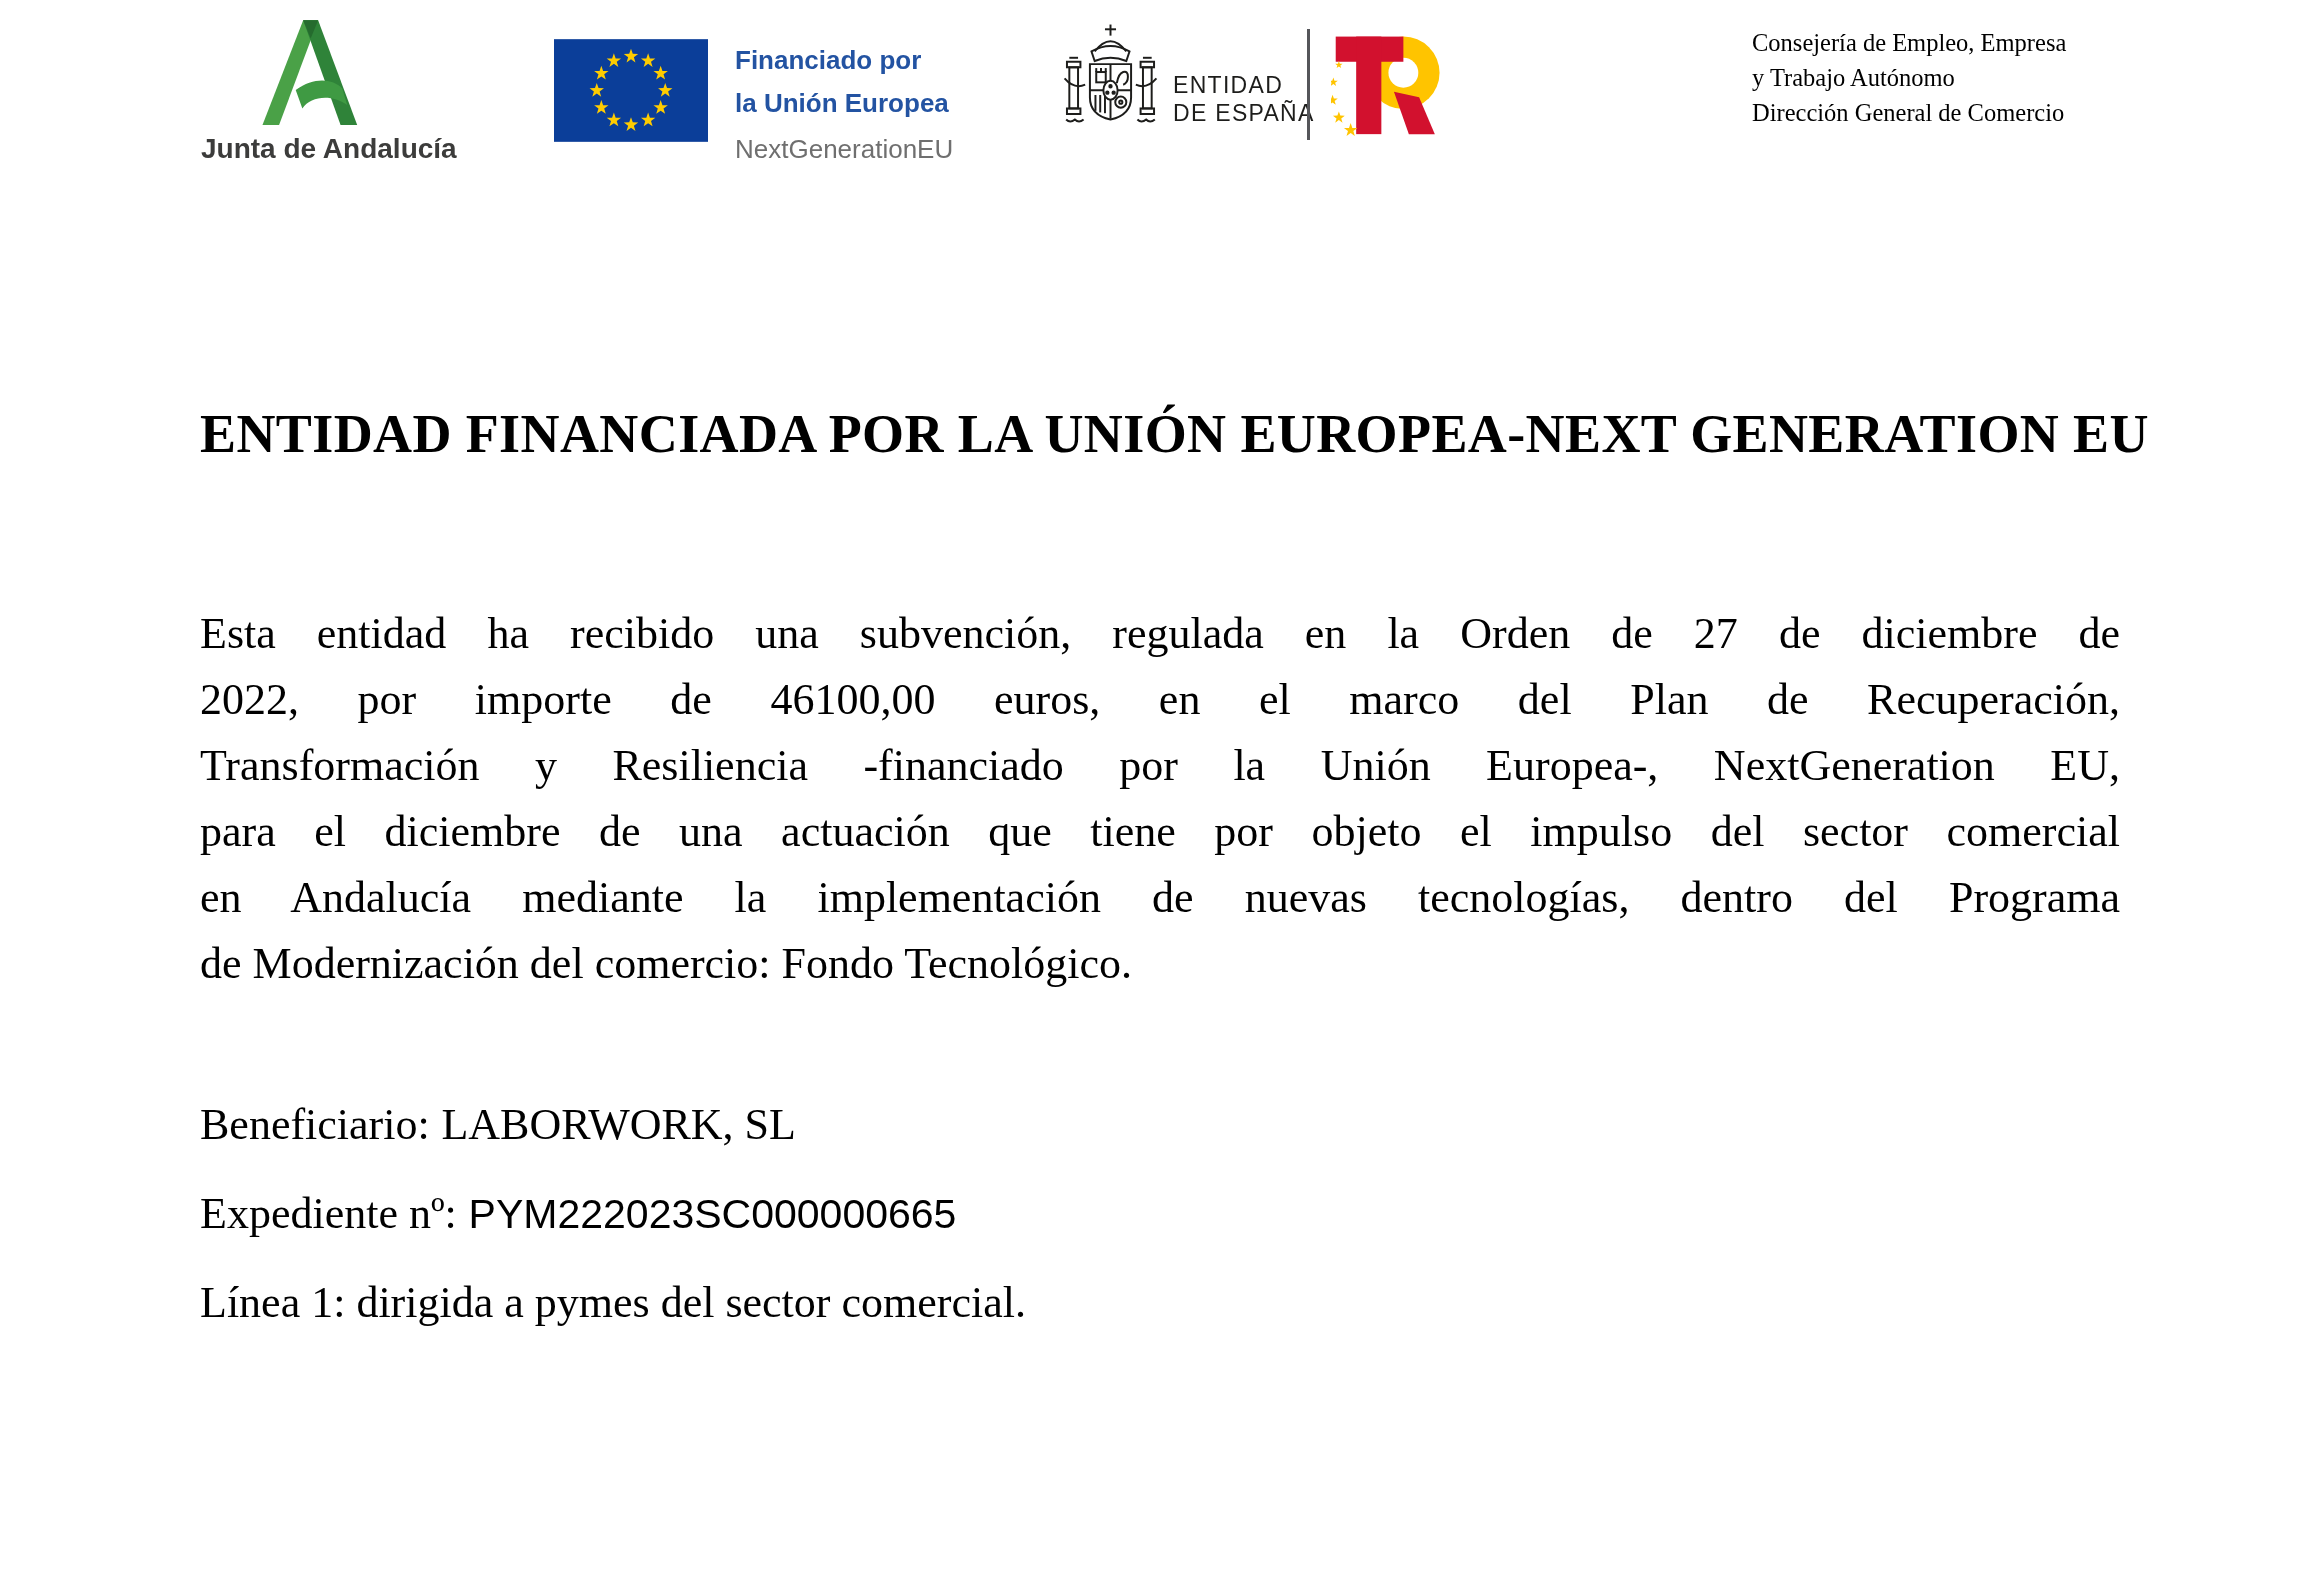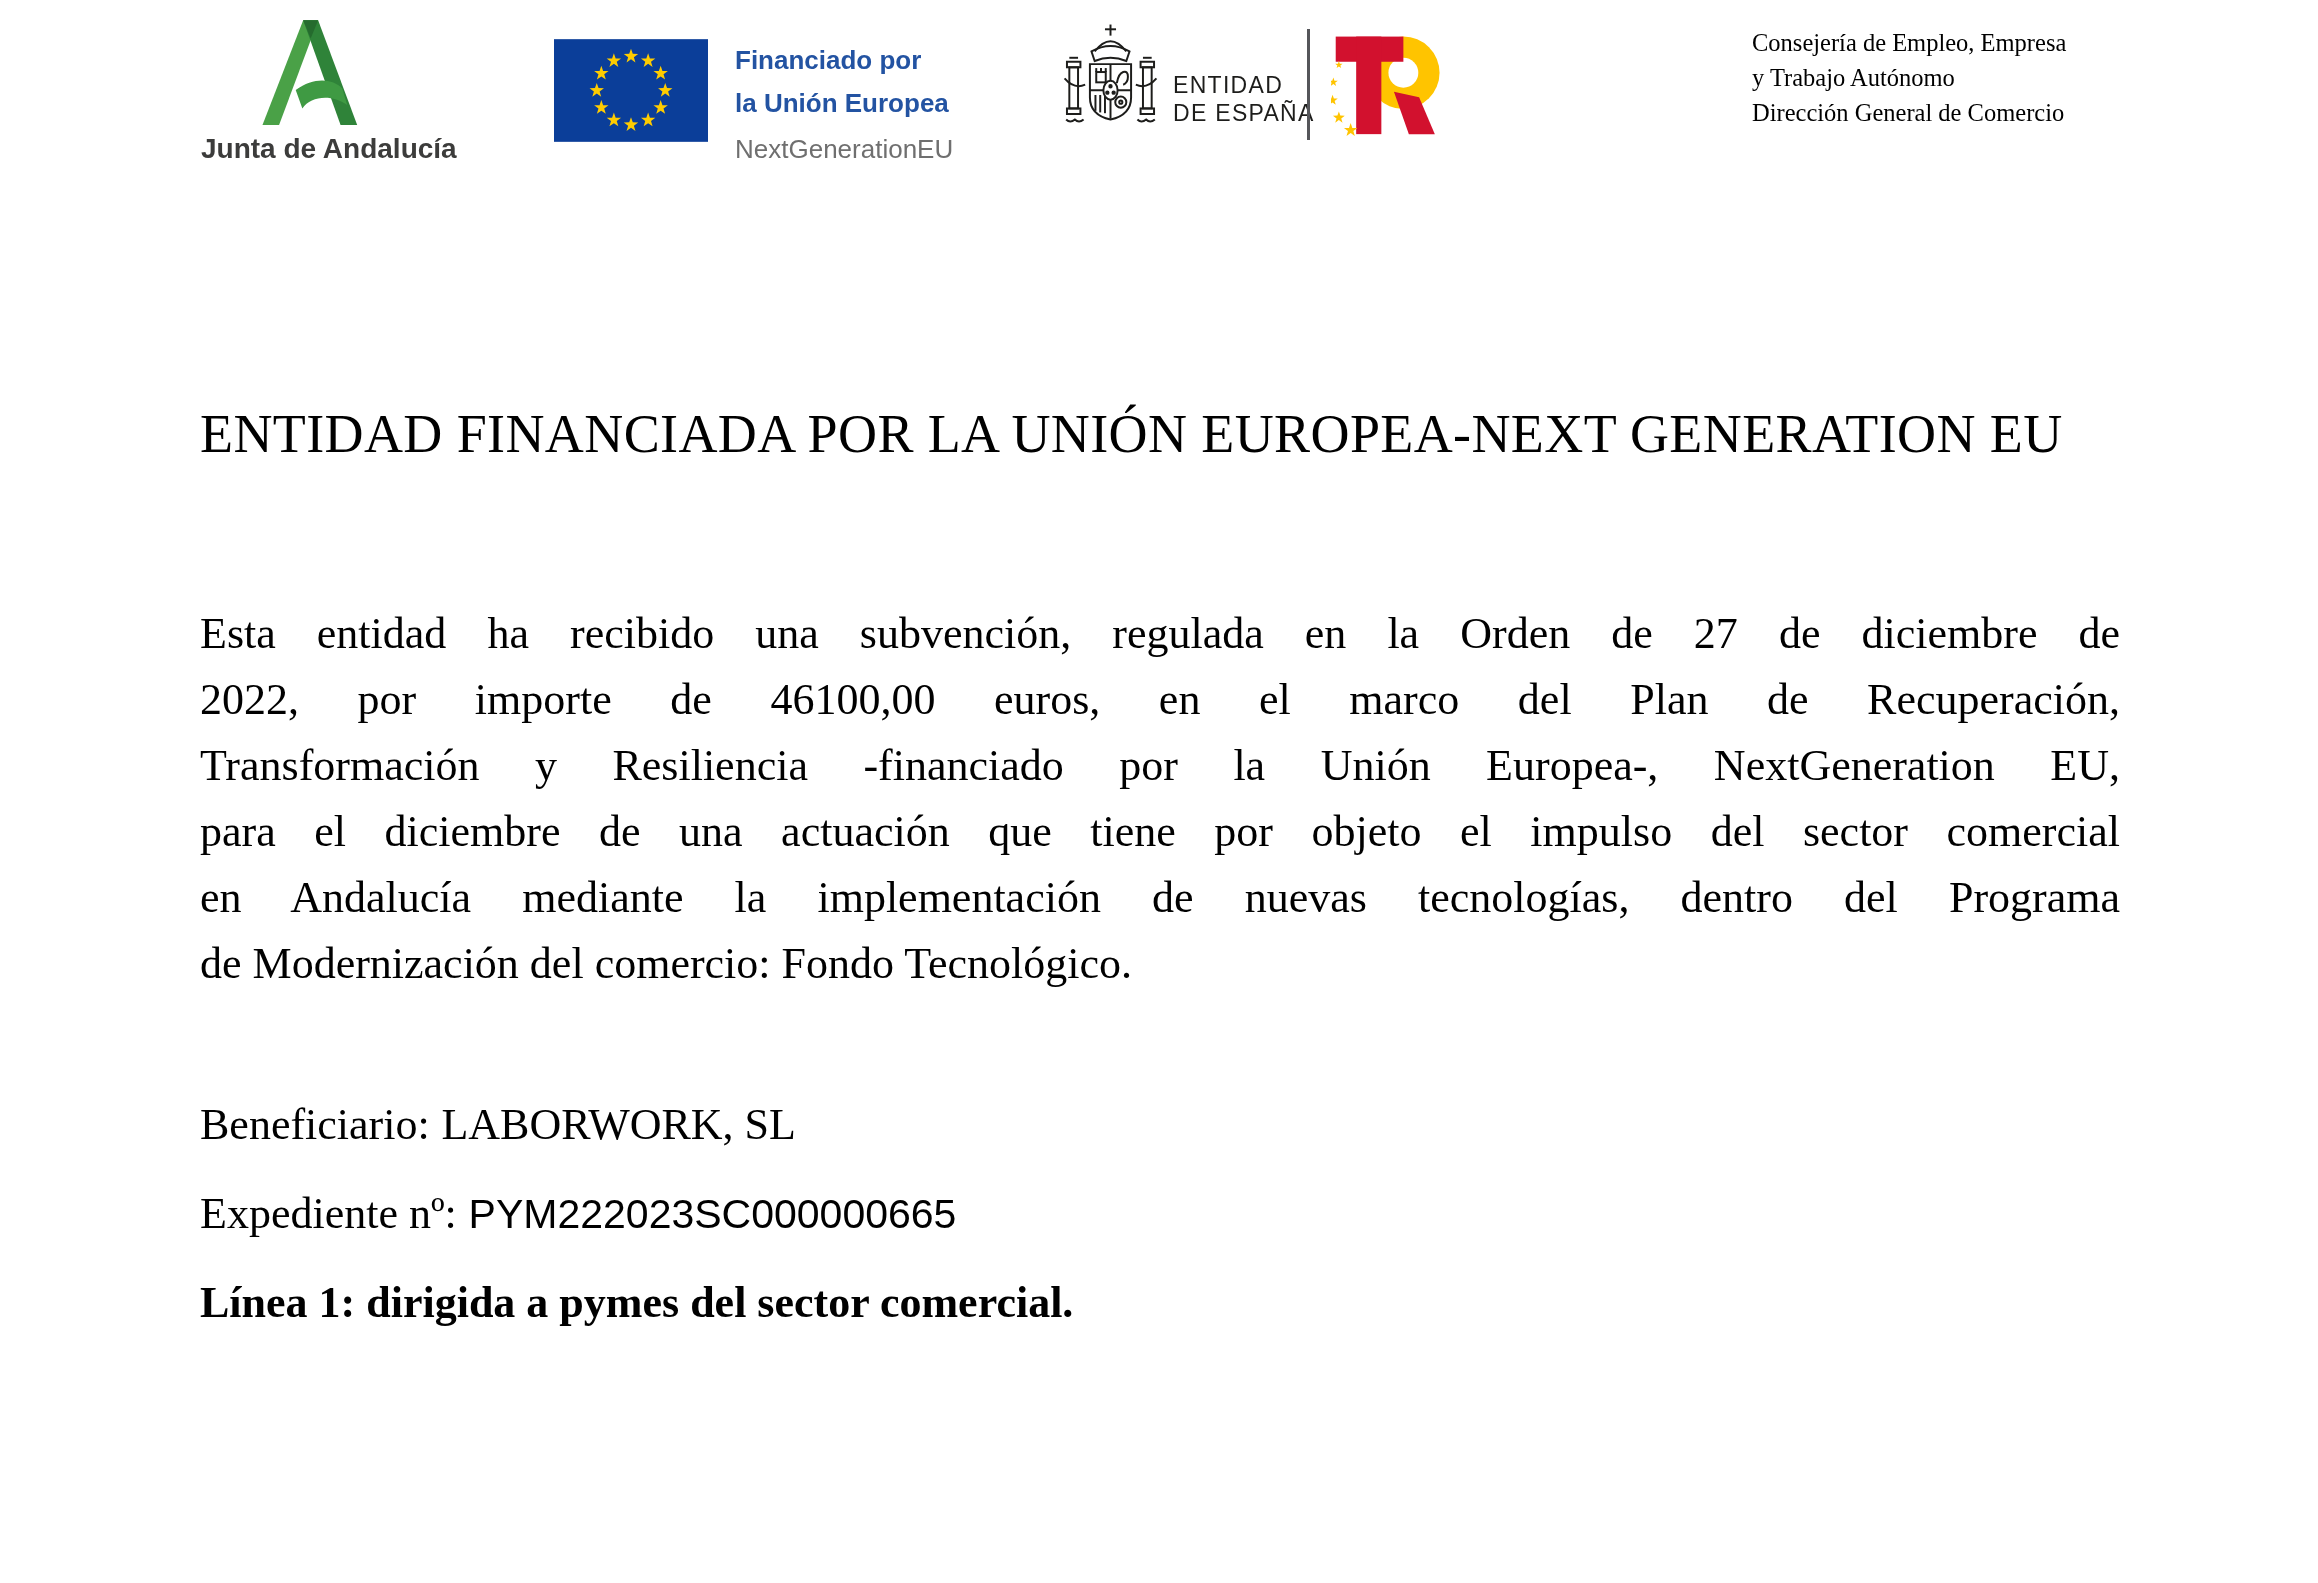--- a/index.html
+++ b/index.html
@@ -21,29 +21,29 @@
   .gob-text{margin-left:15px;margin-top:54px;font-family:"Liberation Sans",sans-serif;font-size:23px;line-height:28px;letter-spacing:1.3px;color:#1d1d1b;white-space:nowrap;}
 
   .divider{left:1307px;top:29px;width:2.5px;height:111px;background:#55565a;}
 
   .plan{left:1331px;top:23.6px;display:flex;}
   .plan-text{margin-left:11.8px;margin-top:34px;font-family:"Liberation Sans",sans-serif;font-weight:bold;font-size:25px;line-height:31px;color:#53565a;white-space:nowrap;}
 
   .consejeria{left:1752px;top:25px;font-size:24.5px;line-height:35px;color:#000;white-space:nowrap;}
 
   
-  .doc-title{left:200px;top:403px;width:1932px;margin:0;font-weight:normal;font-size:54px;letter-spacing:0.4px;white-space:nowrap;}
+  .doc-title{left:200px;top:403px;width:1932px;margin:0;font-weight:bold;font-size:54px;letter-spacing:0.4px;white-space:nowrap;}
   .para{left:200px;top:601px;width:1920px;}
   .para-line{font-size:44px;line-height:66px;text-align:justify;text-align-last:justify;white-space:normal;}
   .para-line.last{text-align-last:left;}
 
   .detail{left:200px;font-size:44px;white-space:nowrap;}
   .d-benef{top:1099px;}
   .d-exped{top:1188px;}
-  .d-linea{top:1277px;font-weight:bold;}
+  .d-linea{top:1277px;}
   .dlabel{margin-right:11.8px;}
   .dvalue-sans{font-family:"Liberation Sans",sans-serif;font-size:41px;}
 </style>
 </head>
 <body>
 
 <div>
 
   <header>
 

